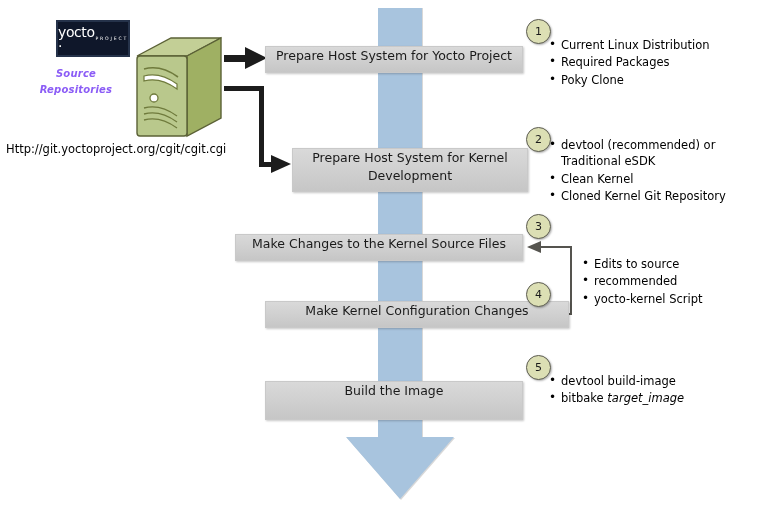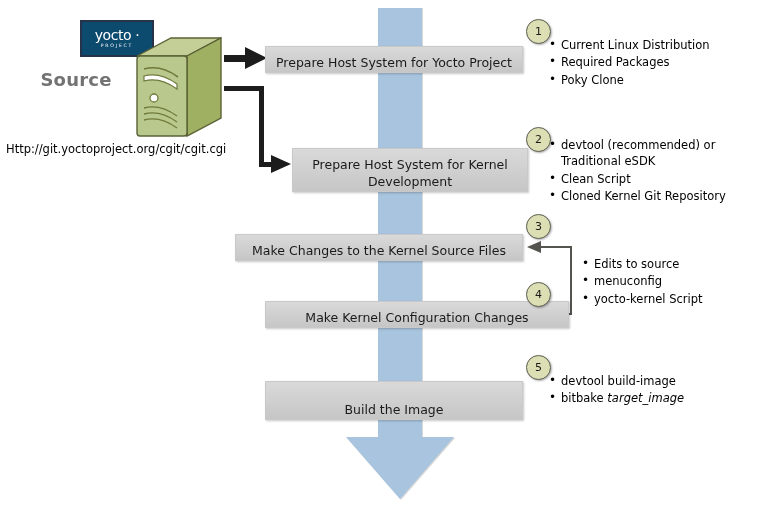--- a/index.html
+++ b/index.html
@@ -42,43 +42,42 @@
 
   
   .pbox {
     position: absolute;
     background: linear-gradient(to bottom, #d9d9d9 0%, #cfcfcf 55%, #c6c6c6 100%);
     border: 1px solid #c9c9c9;
     box-shadow: 1px 1px 2px rgba(0,0,0,0.22);
     color: #1a1a1a;
     font-size: 12.5px;
     display: flex;
-    align-items: flex-end;
+    align-items: flex-start;
     justify-content: center;
     text-align: center;
     line-height: 1.42;
     box-sizing: border-box;
     padding: 0 8px;
   }
 
   #box1 { left: 265px; top: 46px;  width: 258px; height: 27px; }
   #box2 { left: 292px; top: 148px; width: 236px; height: 44px; }
   #box3 { left: 235px; top: 234px; width: 288px; height: 27px; }
   #box4 { left: 265px; top: 301px; width: 304px; height: 27px; }
   #box5 { left: 265px; top: 381px; width: 258px; height: 39px; }
 
   
   #yocto-logo {
     position: absolute;
-    left: 80px; top: 20px;
+    left: 56px; top: 20px;
     width: 70px; height: 33px;
-    background: #0c4a6e;
+    background: #0f172a;
     border: 2px solid #25324a;
     display: flex;
-    flex-direction: column;
     align-items: center;
     justify-content: center;
   }
   #yocto-logo .lg-main {
     color: #ffffff;
     font-size: 14px;
     letter-spacing: -0.4px;
     line-height: 1;
     font-weight: 500;
   }
@@ -88,25 +87,26 @@
     letter-spacing: 1.8px;
     line-height: 1;
     margin-top: 2px;
   }
 
   #src-title {
     position: absolute;
     left: 18px; top: 66px;
     width: 116px;
     text-align: center;
-    font-size: 18px;
+    font-size: 10px;
     font-weight: bold;
-    color: #737373;
+    color: #8b5cf6;
     line-height: 1.55;
     letter-spacing: 0.2px;
+    font-style: italic;
   }
 
   #src-url {
     position: absolute;
     left: 6px; top: 142px;
     font-size: 11.5px;
     color: #000000;
     white-space: nowrap;
   }
 
@@ -226,20 +226,21 @@
   <div class="flow-arrow-shaft"></div>
   <div class="flow-arrow-head"></div>
 
   <div id="yocto-logo">
     <div class="lg-main">yocto ·</div>
     <div class="lg-sub">PROJECT</div>
   </div>
 
   <div id="src-title">
     <div>Source</div>
+    <div>Repositories</div>
   </div>
 
   <div id="src-url">Http://git.yoctoproject.org/cgit/cgit.cgi</div>
 
   <svg id="server" viewBox="0 0 92 106">
 
     <polygon points="4,20 38,2 88,2 54,20" fill="#c3cf96" stroke="#5b6136" stroke-width="1.4"></polygon>
 
     <polygon points="54,20 88,2 88,82 54,100" fill="#9fb063" stroke="#5b6136" stroke-width="1.4"></polygon>
 
@@ -305,29 +306,29 @@
     <ul>
       <li>Current Linux Distribution</li>
       <li>Required Packages</li>
       <li>Poky Clone</li>
     </ul>
   </div>
 
   <div class="notes" id="n2">
     <ul>
       <li>devtool (recommended) or Traditional eSDK</li>
-      <li>Clean Script</li>
+      <li>Clean Kernel</li>
       <li>Cloned Kernel Git Repository</li>
     </ul>
   </div>
 
   <div class="notes" id="n3">
     <ul>
       <li>Edits to source</li>
-      <li>menuconfig</li>
+      <li>recommended</li>
       <li>yocto-kernel Script</li>
     </ul>
   </div>
 
   <div class="notes" id="n5">
     <ul>
       <li><span>devtool build-image</span></li>
       <li><span>bitbake </span><span class="ital">target_image</span></li>
     </ul>
   </div>

